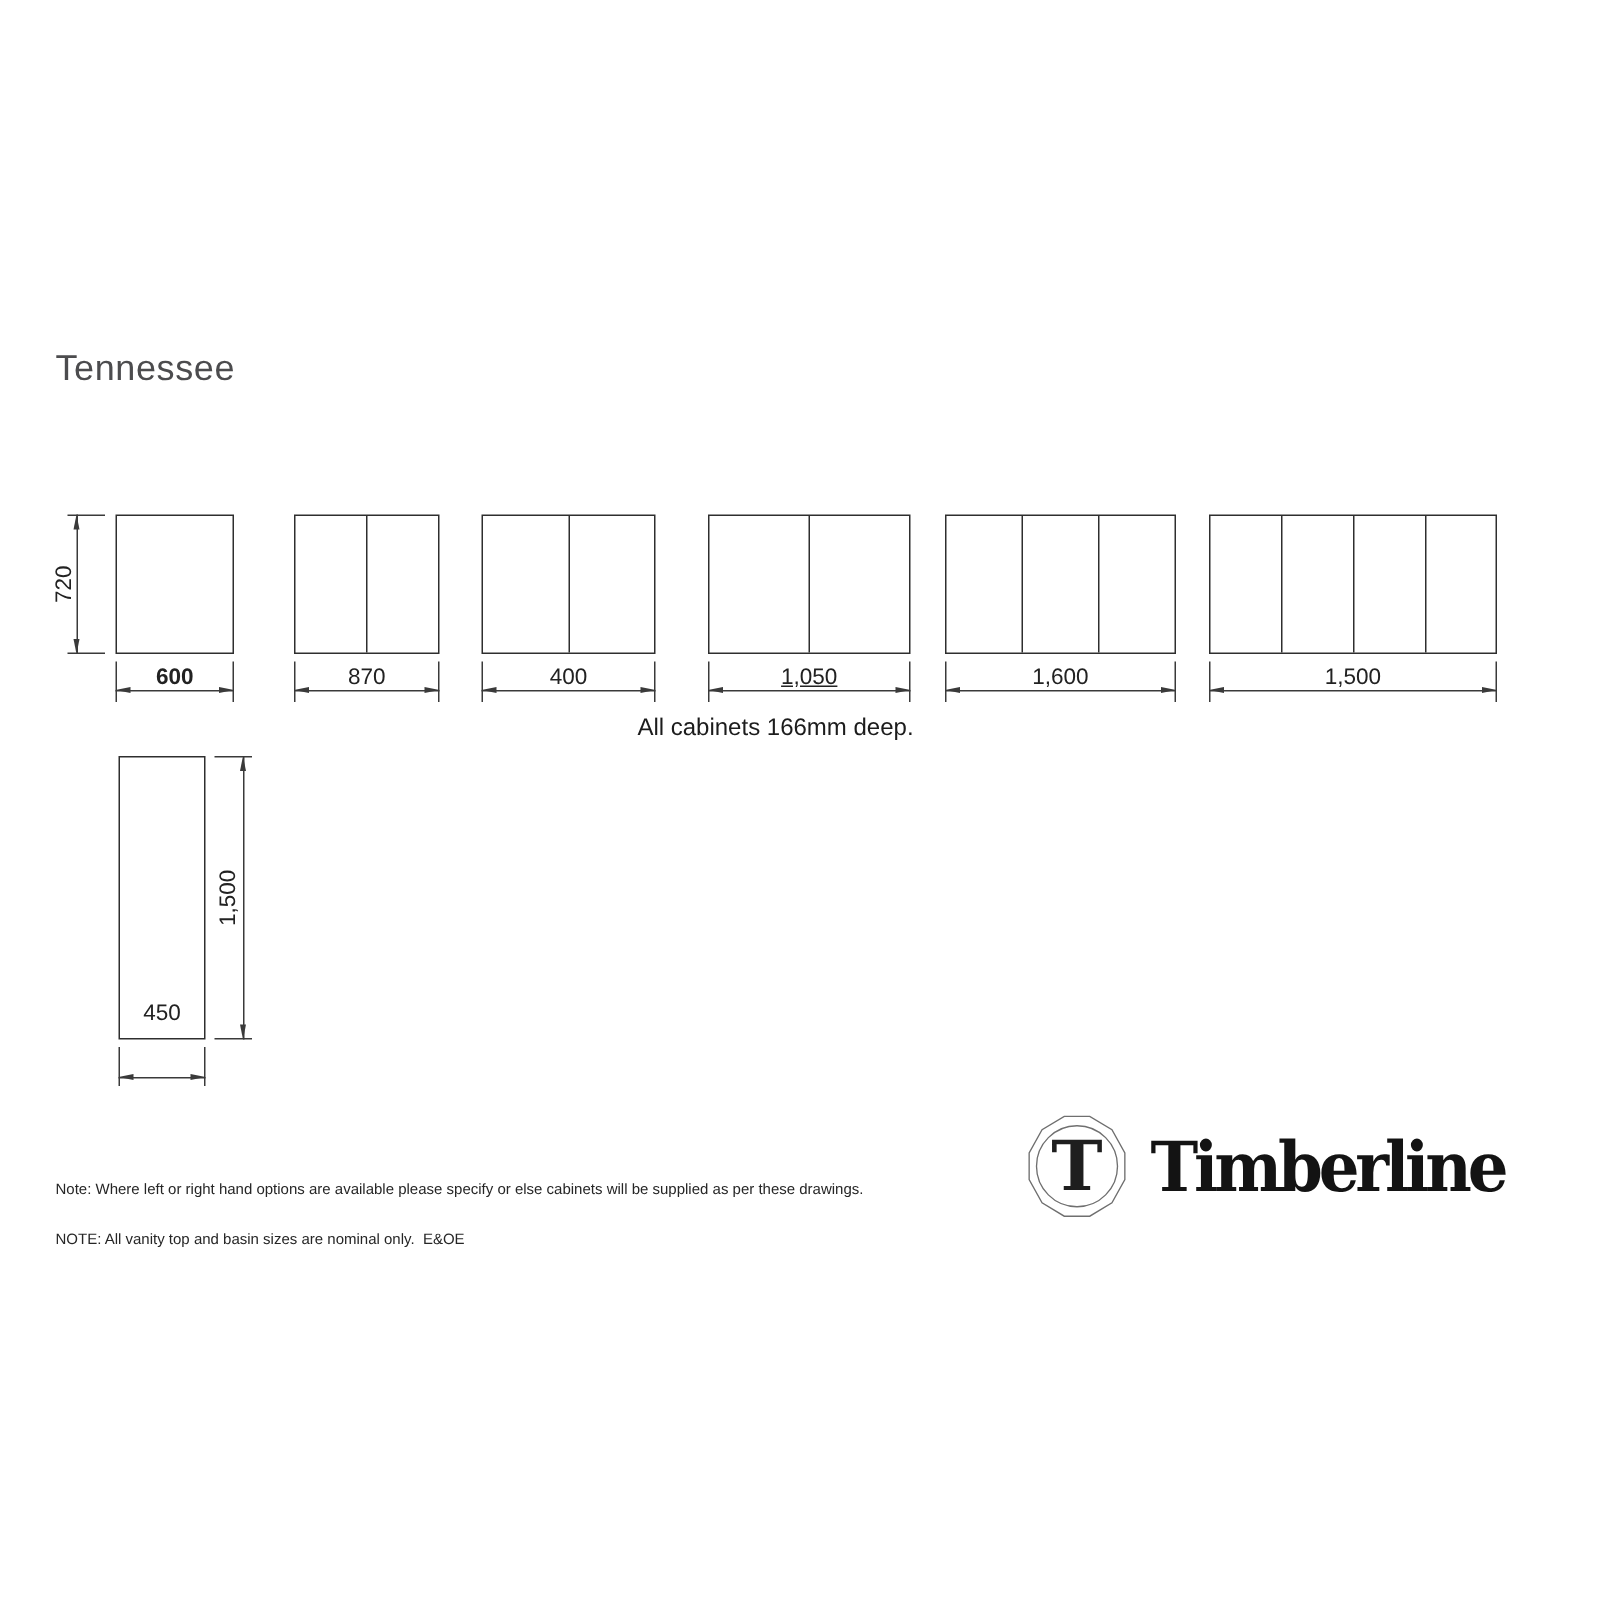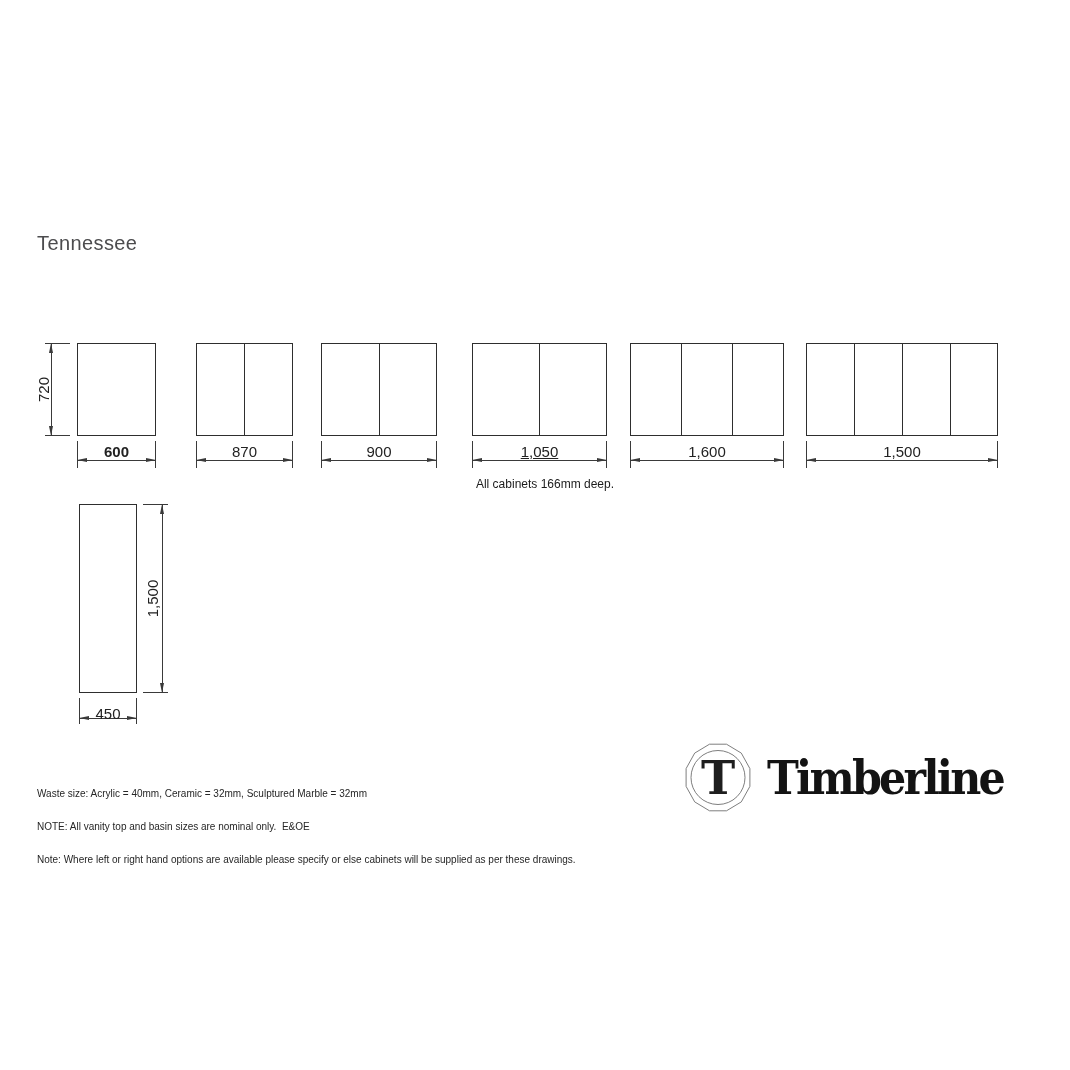--- a/index.html
+++ b/index.html
@@ -1,27 +1,27 @@
 <!DOCTYPE html>
 <html><head>
 <meta charset="utf-8">
 <style>
   html,body{margin:0;padding:0;}
   body{
     width:1070px;height:1070px;background:#ffffff;position:relative;
     font-family:"Liberation Sans",sans-serif;overflow:hidden;
   }
   #page-title{
-    position:absolute;left:37px;top:232px;font-size:20px;color:#4c4c4e;
+    position:absolute;left:37px;top:232px;font-size:24px;color:#4c4c4e;
     letter-spacing:.4px;
   }
   #drawing{position:absolute;left:0;top:0;width:1070px;height:1070px;}
   #depth-note{
-    position:absolute;left:385px;top:477px;width:320px;text-align:center;
-    font-size:12px;color:#1c1c1c;
+    position:absolute;left:357px;top:477px;width:320px;text-align:center;
+    font-size:16px;color:#1c1c1c;
   }
   #notes{
     position:absolute;left:37px;top:766px;font-size:10px;line-height:11px;
     color:#262626;white-space:pre;
   }
   #logo{position:absolute;left:683px;top:741px;width:330px;height:80px;}
   #logo-badge{position:absolute;left:0;top:0;}
   #brand-text{
     position:absolute;left:84px;top:10px;
     font-family:"DejaVu Serif","Liberation Serif",serif;font-weight:bold;
@@ -56,21 +56,21 @@
     <div style="position: absolute; left: 283px; top: 458px; width: 0px; height: 0px; border-top: 2.5px solid transparent; border-bottom: 2.5px solid transparent; border-left: 10px solid rgb(58, 58, 58);"></div>
     <div class="dim-label" style="position: absolute; left: 204.5px; top: 444px;">870</div>
     <div style="position: absolute; left: 321px; top: 343px; width: 116px; height: 93px; border: 1.5px solid rgb(46, 46, 46); box-sizing: border-box; background: rgb(255, 255, 255);">
       <div style="position: absolute; left: 56.5px; top: 0px; bottom: 0px; width: 1px; background: rgb(46, 46, 46);"></div>
     </div>
     <div style="position: absolute; background: rgb(58, 58, 58); left: 321px; top: 441px; width: 1px; height: 27px;"></div>
     <div style="position: absolute; background: rgb(58, 58, 58); left: 436px; top: 441px; width: 1px; height: 27px;"></div>
     <div style="position: absolute; left: 321px; top: 460px; width: 116px; height: 1px; background: rgb(58, 58, 58);"></div>
     <div style="position: absolute; left: 321px; top: 458px; width: 0px; height: 0px; border-top: 2.5px solid transparent; border-bottom: 2.5px solid transparent; border-right: 10px solid rgb(58, 58, 58);"></div>
     <div style="position: absolute; left: 427px; top: 458px; width: 0px; height: 0px; border-top: 2.5px solid transparent; border-bottom: 2.5px solid transparent; border-left: 10px solid rgb(58, 58, 58);"></div>
-    <div class="dim-label" style="position: absolute; left: 339px; top: 444px;">900</div>
+    <div class="dim-label" style="position: absolute; left: 339px; top: 444px;">400</div>
     <div style="position: absolute; left: 472px; top: 343px; width: 135px; height: 93px; border: 1.5px solid rgb(46, 46, 46); box-sizing: border-box; background: rgb(255, 255, 255);">
       <div style="position: absolute; left: 66px; top: 0px; bottom: 0px; width: 1px; background: rgb(46, 46, 46);"></div>
     </div>
     <div style="position: absolute; background: rgb(58, 58, 58); left: 472px; top: 441px; width: 1px; height: 27px;"></div>
     <div style="position: absolute; background: rgb(58, 58, 58); left: 606px; top: 441px; width: 1px; height: 27px;"></div>
     <div style="position: absolute; left: 472px; top: 460px; width: 135px; height: 1px; background: rgb(58, 58, 58);"></div>
     <div style="position: absolute; left: 472px; top: 458px; width: 0px; height: 0px; border-top: 2.5px solid transparent; border-bottom: 2.5px solid transparent; border-right: 10px solid rgb(58, 58, 58);"></div>
     <div style="position: absolute; left: 597px; top: 458px; width: 0px; height: 0px; border-top: 2.5px solid transparent; border-bottom: 2.5px solid transparent; border-left: 10px solid rgb(58, 58, 58);"></div>
     <div class="dim-label" style="position: absolute; left: 499.5px; top: 444px; text-decoration: underline;">1,050</div>
     <div style="position: absolute; left: 630px; top: 343px; width: 154px; height: 93px; border: 1.5px solid rgb(46, 46, 46); box-sizing: border-box; background: rgb(255, 255, 255);">
@@ -105,29 +105,28 @@
     <div style="position: absolute; background: rgb(58, 58, 58); left: 143px; top: 692px; width: 25px; height: 1px;"></div>
     <div style="position: absolute; left: 162px; top: 504px; width: 1px; height: 189px; background: rgb(58, 58, 58);"></div>
     <div style="position: absolute; left: 160px; top: 504px; width: 0px; height: 0px; border-left: 2.5px solid transparent; border-right: 2.5px solid transparent; border-bottom: 10px solid rgb(58, 58, 58);"></div>
     <div style="position: absolute; left: 160px; top: 683px; width: 0px; height: 0px; border-left: 2.5px solid transparent; border-right: 2.5px solid transparent; border-top: 10px solid rgb(58, 58, 58);"></div>
     <div class="dim-label" style="position: absolute; left: 112px; top: 590.5px; transform: rotate(-90deg);">1,500</div>
     <div style="position: absolute; background: rgb(58, 58, 58); left: 79px; top: 698px; width: 1px; height: 26px;"></div>
     <div style="position: absolute; background: rgb(58, 58, 58); left: 136px; top: 698px; width: 1px; height: 26px;"></div>
     <div style="position: absolute; left: 79px; top: 718px; width: 58px; height: 1px; background: rgb(58, 58, 58);"></div>
     <div style="position: absolute; left: 79px; top: 716px; width: 0px; height: 0px; border-top: 2.5px solid transparent; border-bottom: 2.5px solid transparent; border-right: 10px solid rgb(58, 58, 58);"></div>
     <div style="position: absolute; left: 127px; top: 716px; width: 0px; height: 0px; border-top: 2.5px solid transparent; border-bottom: 2.5px solid transparent; border-left: 10px solid rgb(58, 58, 58);"></div>
-    <div class="dim-label" style="position: absolute; left: 68px; top: 706px;">450</div>
+    <div class="dim-label" style="position: absolute; left: 68px; top: 668px;">450</div>
   </div>
 
 <div id="depth-note">All cabinets 166mm deep.</div>
 
 <div id="notes">
-  <div>Waste size: Acrylic = 40mm, Ceramic = 32mm, Sculptured Marble = 32mm</div>
+  <div>Note: Where left or right hand options are available please specify or else cabinets will be supplied as per these drawings.</div>
   <div>NOTE: All vanity top and basin sizes are nominal only.  E&amp;OE</div>
-  <div>Note: Where left or right hand options are available please specify or else cabinets will be supplied as per these drawings.</div>
 </div>
 
 <div id="logo">
   <svg id="logo-badge" width="70" height="74" viewBox="0 0 70 74">
     <polygon points="66.9,27.6 66.9,45.4 58.3,60.9 43.5,69.8 26.5,69.8 11.7,60.9 3.1,45.4 3.1,27.6 11.7,12.1 26.5,3.2 43.5,3.2 58.3,12.1" fill="none" stroke="#6f6f6f" stroke-width="0.9"></polygon>
     <circle cx="35" cy="36.5" r="27" fill="none" stroke="#6f6f6f" stroke-width="0.9"></circle>
     <text x="35" y="52.5" text-anchor="middle" font-family="DejaVu Serif, Liberation Serif, serif" font-weight="bold" font-size="46" fill="#1e1e1e">T</text>
   </svg>
   <div id="brand-text">Timberline</div>
 </div>

